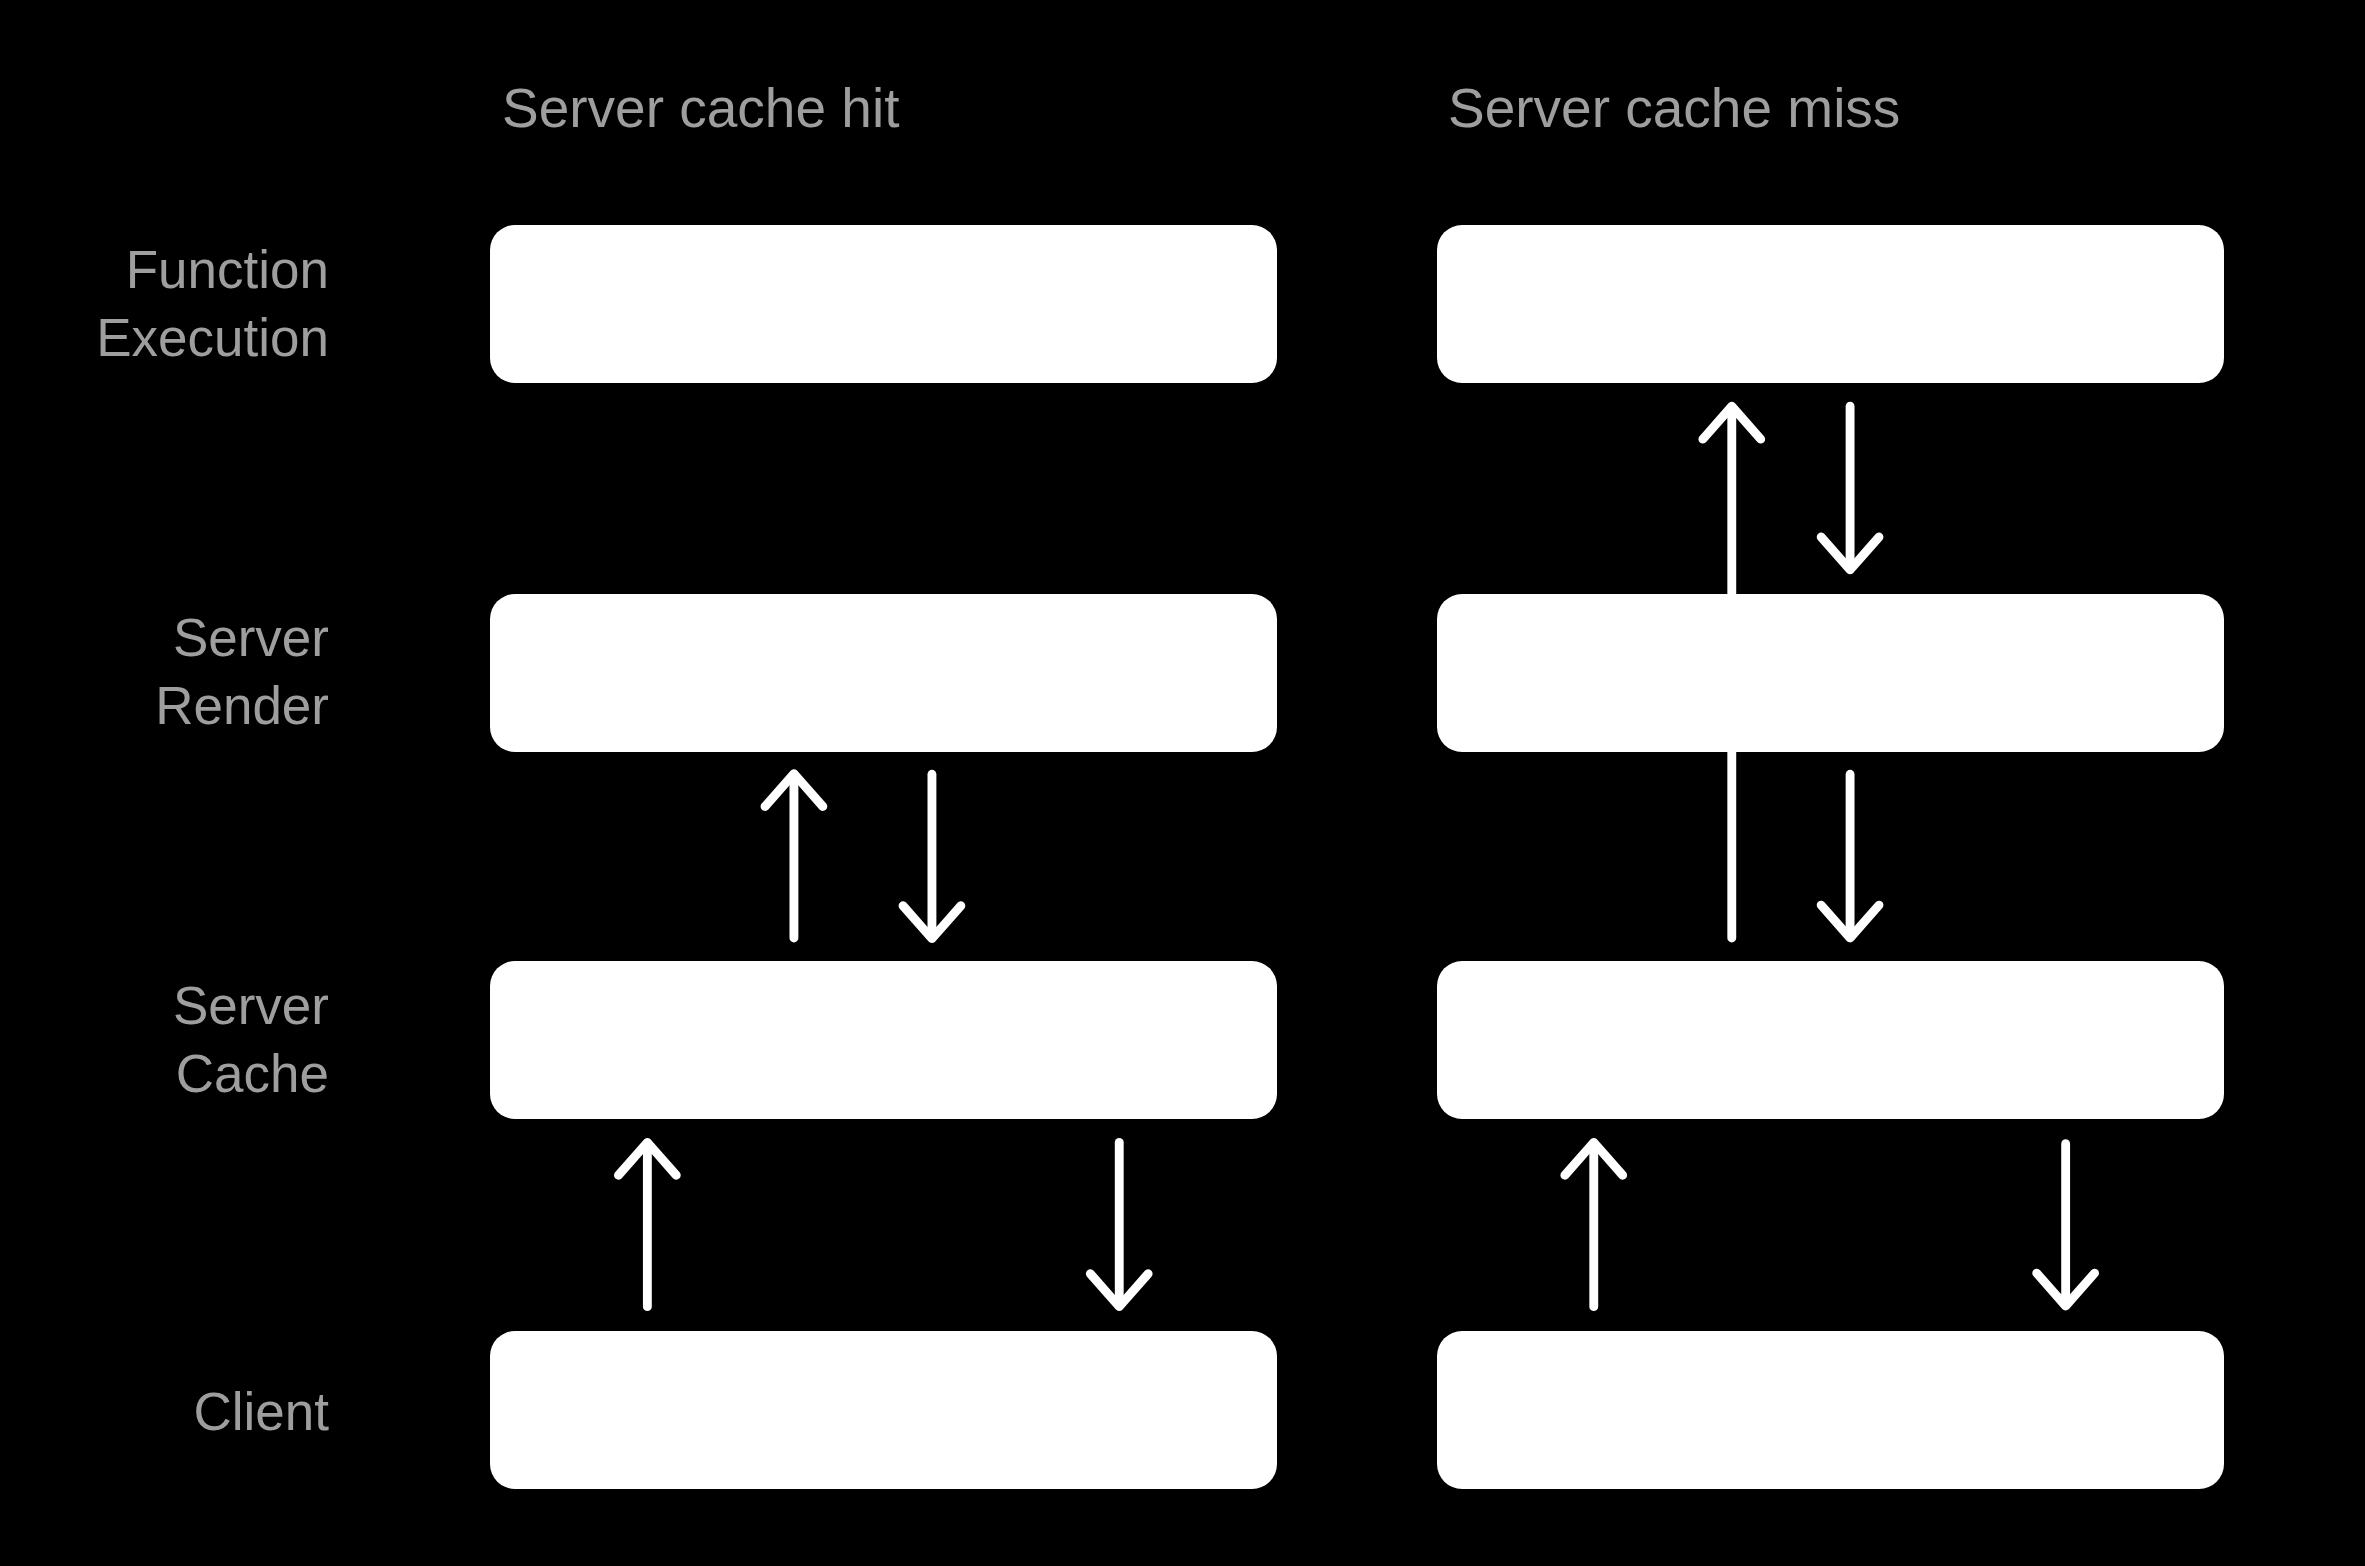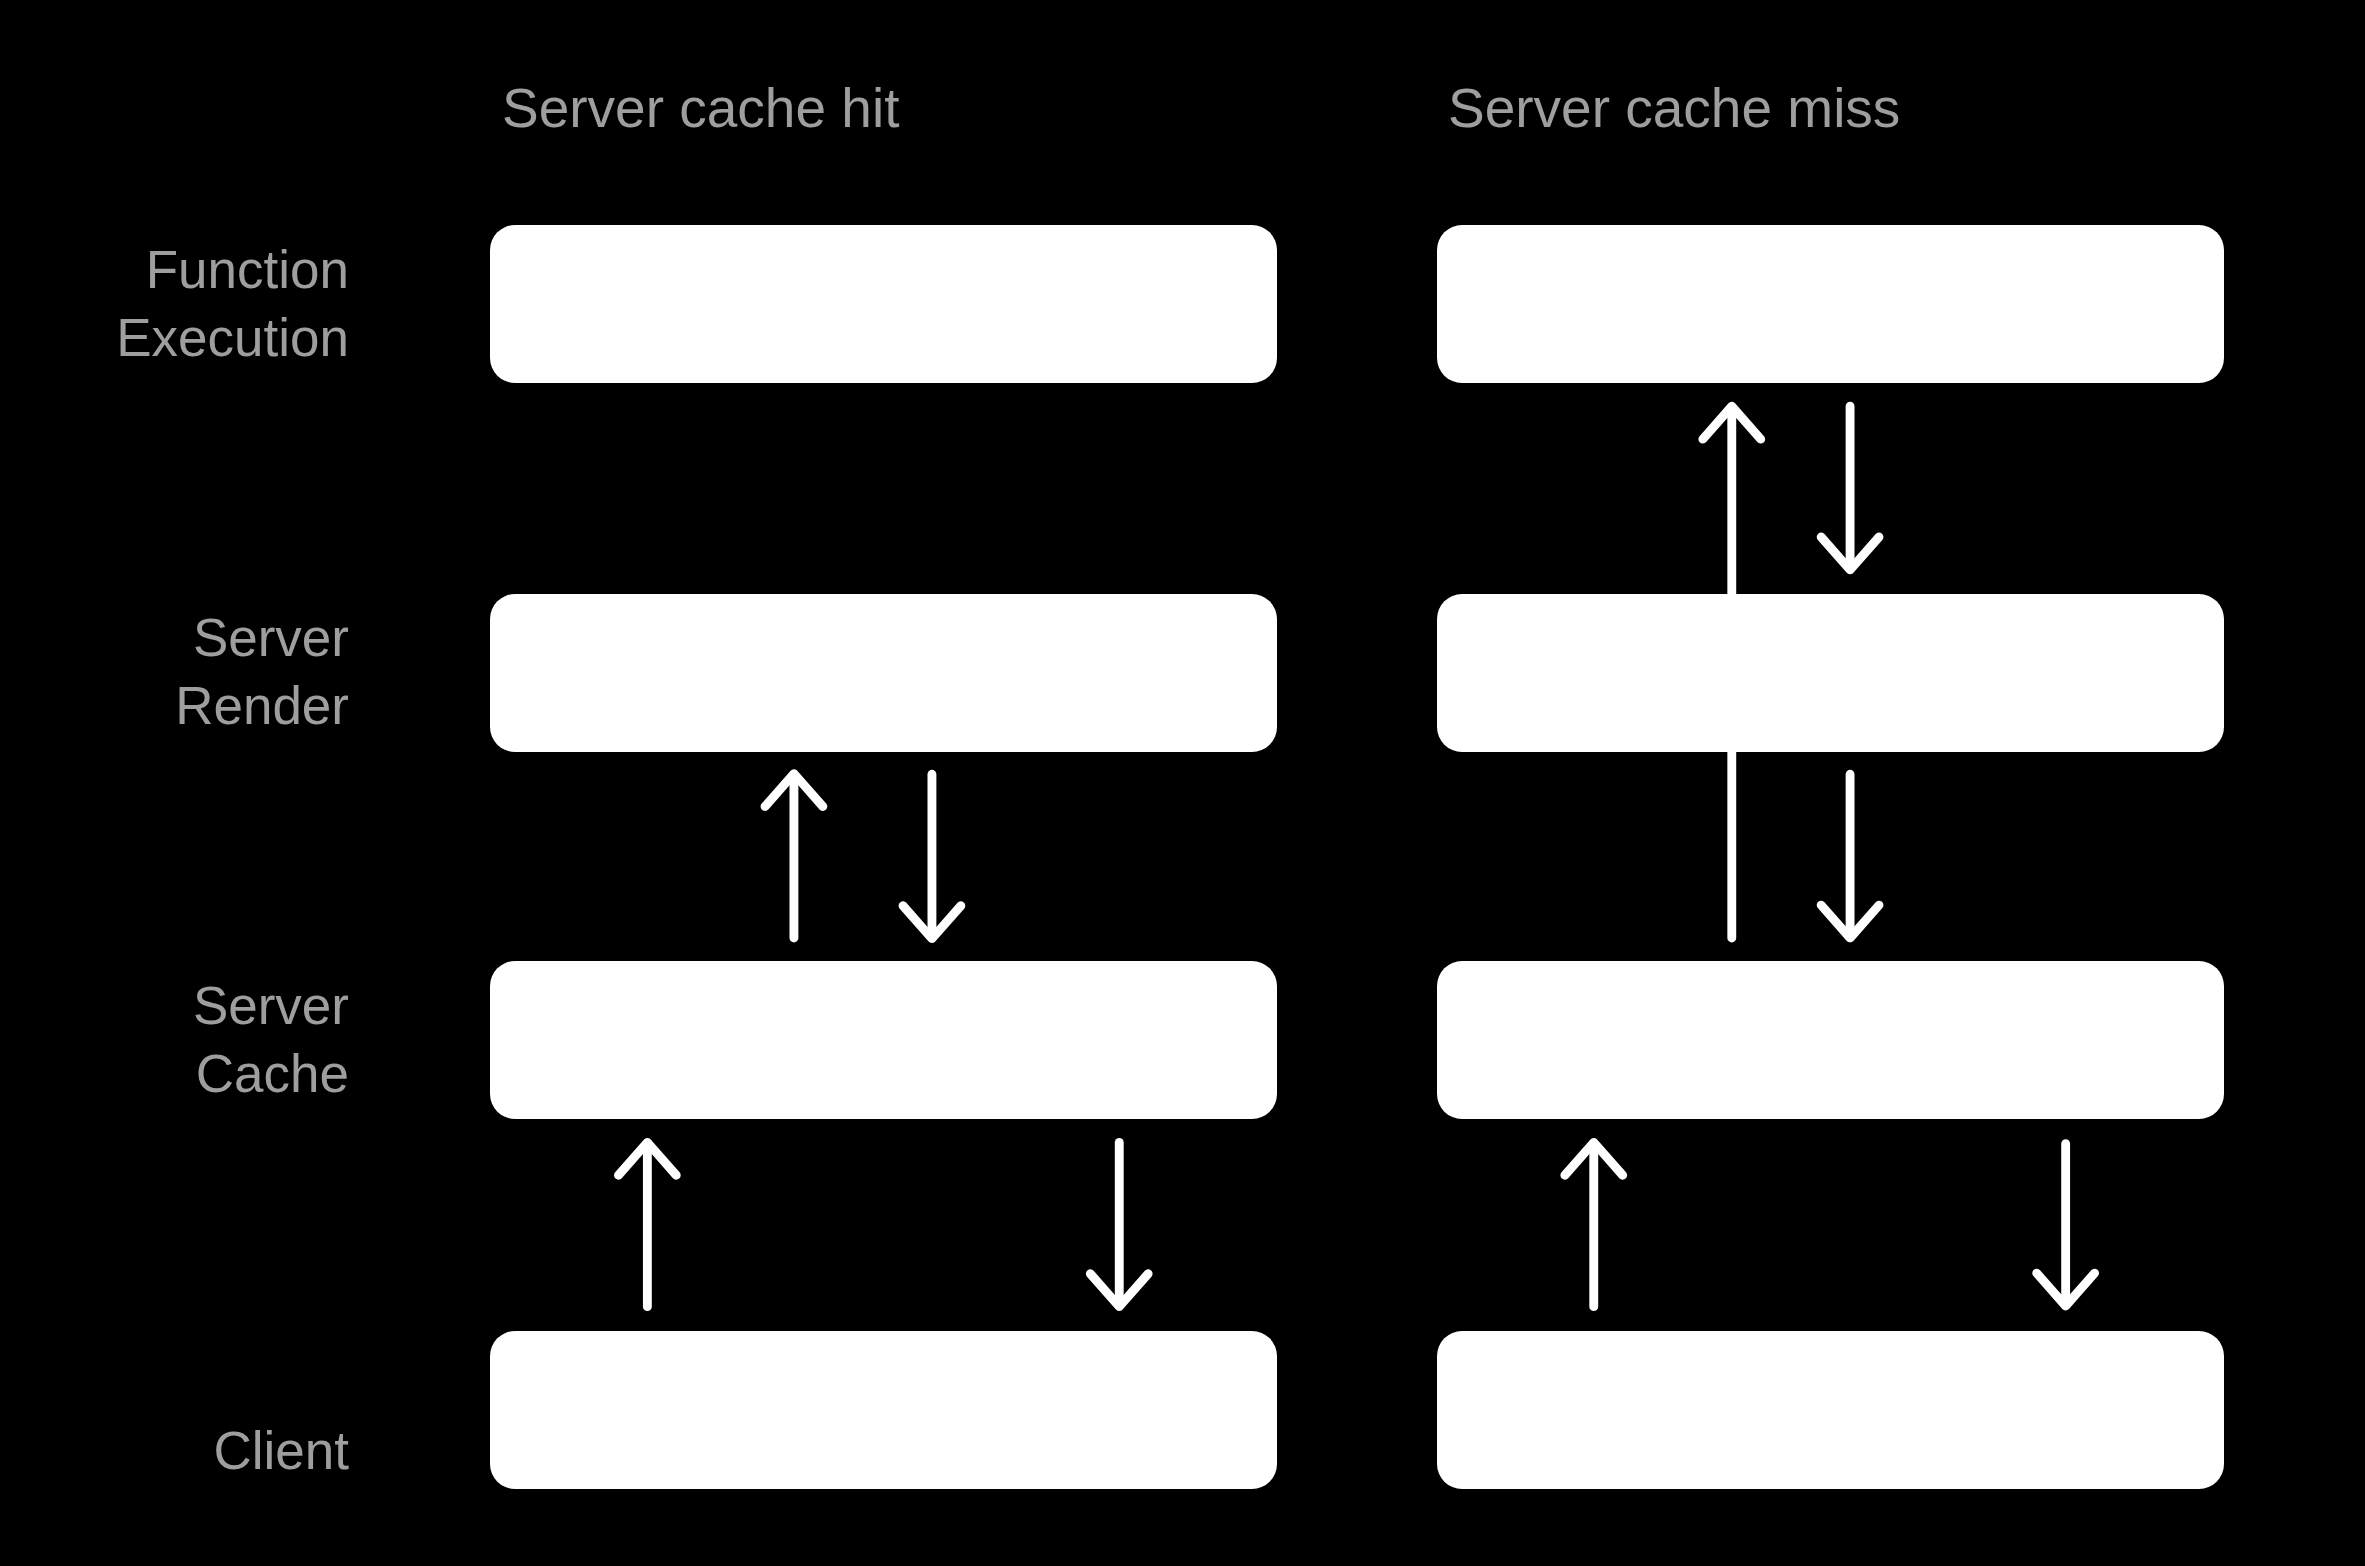--- a/index.html
+++ b/index.html
@@ -56,26 +56,25 @@
   .header-miss { left: 1428px; text-align: right; }
   .row-label {
     position: absolute;
     left: 0;
     width: 329px;
     text-align: right;
     font-size: 53px;
     line-height: 68px;
     color: #9e9e9e;
     z-index: 3;
-    padding-left: 20px;
   }
   .label-1 { top: 236px; }
   .label-2 { top: 604px; }
   .label-3 { top: 972px; }
-  .label-4 { top: 1417px; }
+  .label-4 { top: 1378px; }
 </style>
 </head>
 <body>
 
 <div class="canvas">
 
   <svg class="arrows" width="2366" height="1567" viewBox="0 0 3600 2384">
 
     <g>
       <polyline points="1164,1227 1208,1177 1252,1227"></polyline>

